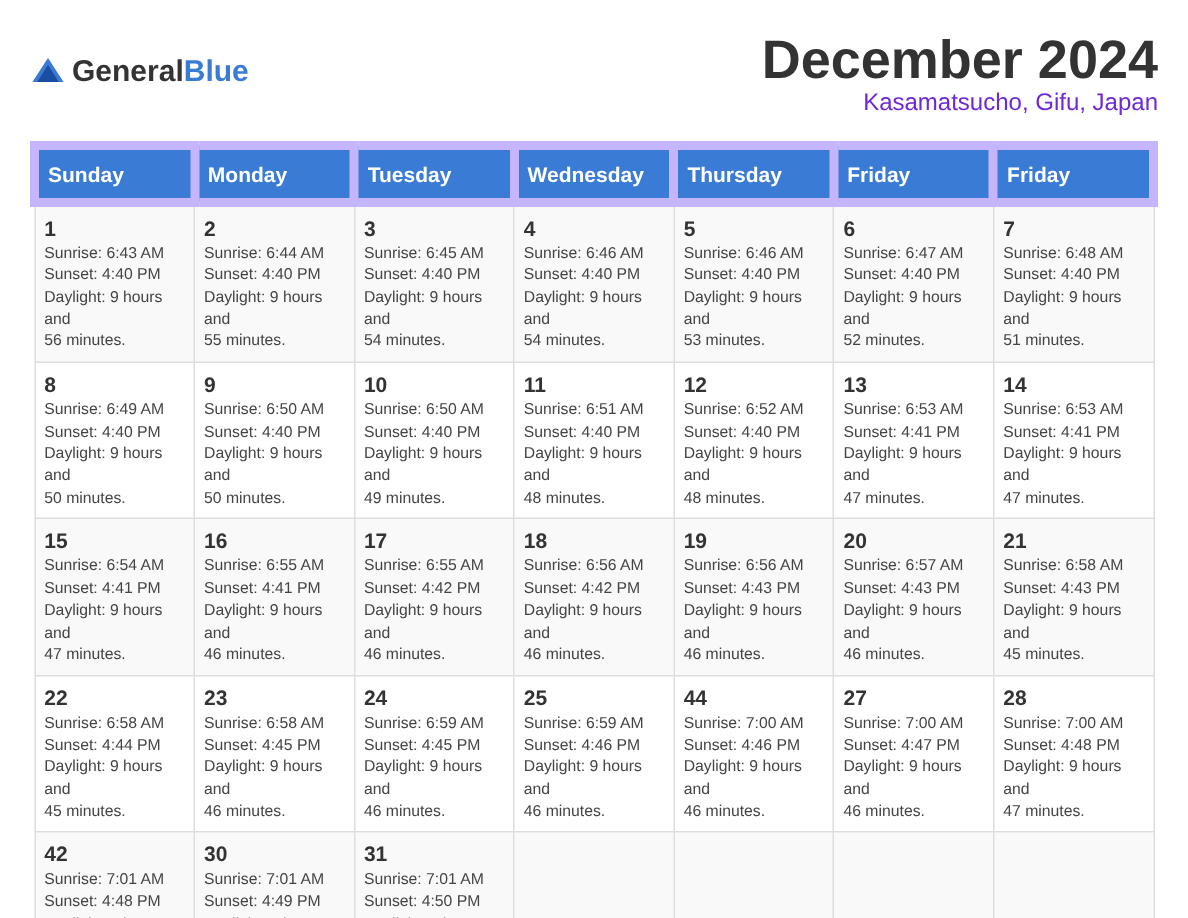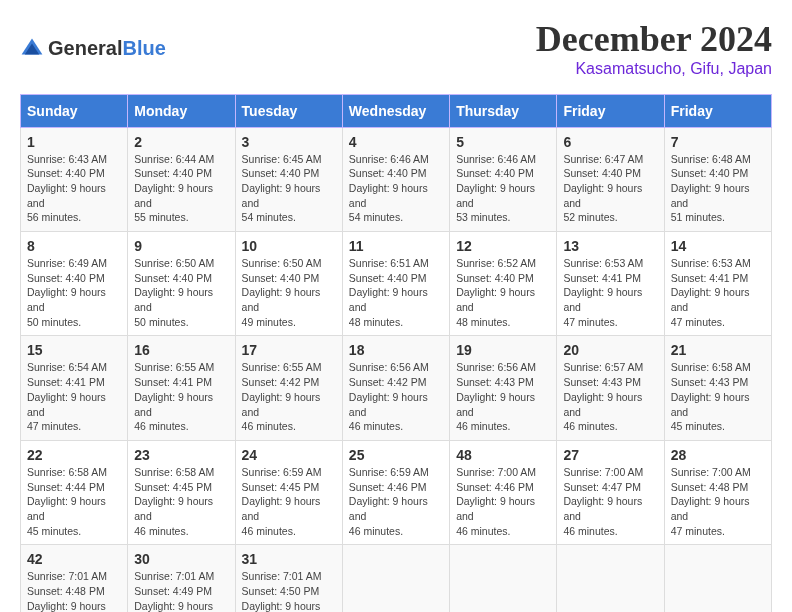--- a/index.html
+++ b/index.html
@@ -36,39 +36,38 @@
       height: 24px;
     }
     .title-block {
       text-align: right;
     }
     .month-title {
       font-size: 36px;
       font-weight: bold;
       color: #333;
       line-height: 1.1;
-      font-family: Liberation Serif, serif;
     }
     .location-title {
       font-size: 16px;
       color: #6d28d9;
     }
     .calendar {
       width: 100%;
       border-collapse: collapse;
       border: 1px solid #ccc;
     }
     .calendar th {
       background-color: #3a7bd5;
       color: #fff;
       text-align: left;
       padding: 8px 6px;
       font-size: 14px;
       font-weight: bold;
-      border: 1px solid #c4b5fd;
+      border: 6px solid #c4b5fd;
     }
     .calendar td {
       vertical-align: top;
       padding: 6px;
       border: 1px solid #ddd;
       font-size: 11px;
       color: #333;
       background: #fff;
       width: calc(100% / 7);
     }
@@ -226,21 +225,21 @@
       </td>
         <td>
         <span class="day-number">24</span>
         <span class="day-info">Sunrise: 6:59 AM<br>Sunset: 4:45 PM<br>Daylight: 9 hours and<br>46 minutes.</span>
       </td>
         <td>
         <span class="day-number">25</span>
         <span class="day-info">Sunrise: 6:59 AM<br>Sunset: 4:46 PM<br>Daylight: 9 hours and<br>46 minutes.</span>
       </td>
         <td>
-        <span class="day-number">48</span>
+        <span class="day-number">44</span>
         <span class="day-info">Sunrise: 7:00 AM<br>Sunset: 4:46 PM<br>Daylight: 9 hours and<br>46 minutes.</span>
       </td>
         <td>
         <span class="day-number">27</span>
         <span class="day-info">Sunrise: 7:00 AM<br>Sunset: 4:47 PM<br>Daylight: 9 hours and<br>46 minutes.</span>
       </td>
         <td>
         <span class="day-number">28</span>
         <span class="day-info">Sunrise: 7:00 AM<br>Sunset: 4:48 PM<br>Daylight: 9 hours and<br>47 minutes.</span>
       </td>

